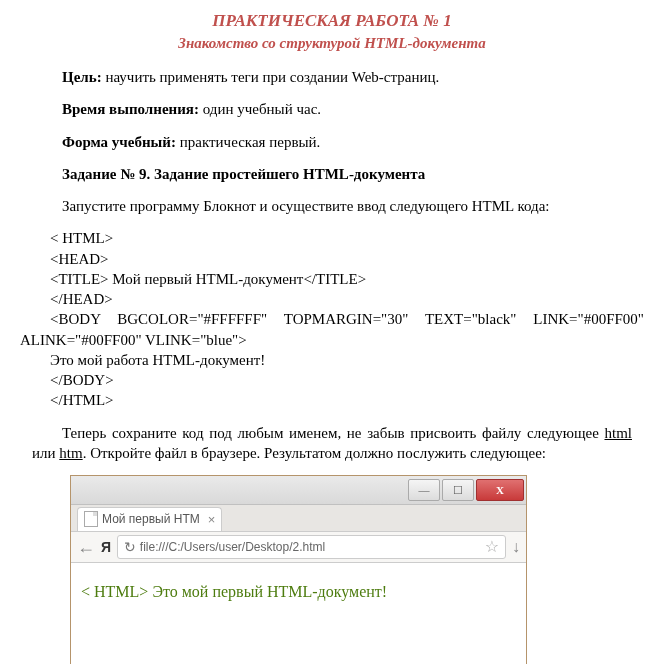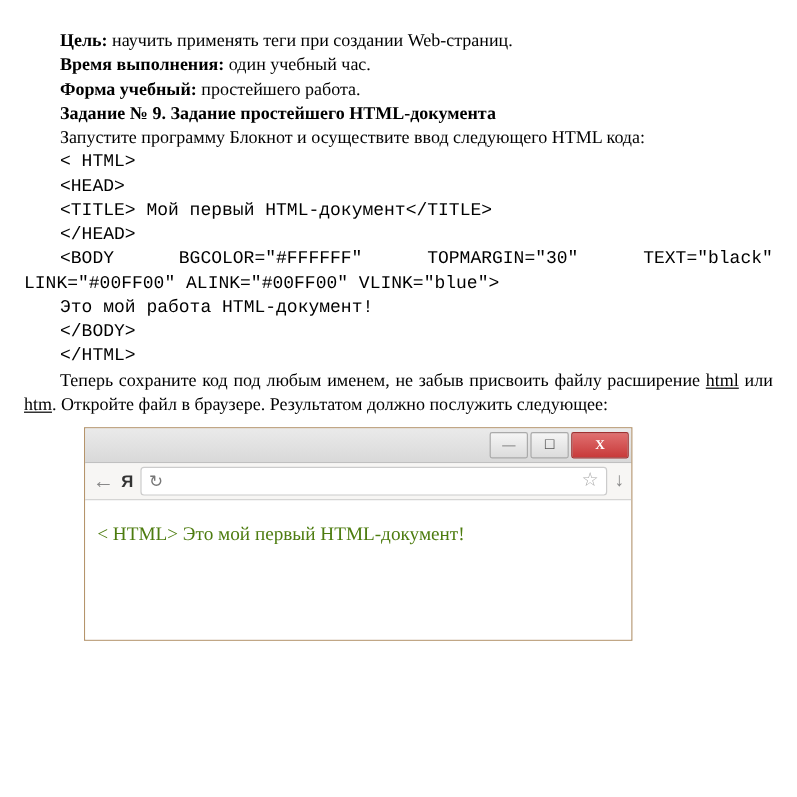--- a/index.html
+++ b/index.html
@@ -15,23 +15,23 @@
   }
   .title-block {
     text-align: center;
     color: #c0504d;
     font-weight: bold;
     font-style: italic;
     margin-bottom: 14px;
   }
   .title-main { font-size: 17px; }
   .title-sub { font-size: 15px; }
-  .para { text-indent: 2em; margin: 0; text-align: justify; }
+  .para { text-indent: 2em; margin: 12px; text-align: justify; }
   .bold { font-weight: bold; }
-  .code-line { text-indent: 2em; margin: 0; font-family: Liberation Mono, monospace; }
+  .code-line { text-indent: 2em; margin: 0; }
   .underline { text-decoration: underline; }
   .browser-frame {
     margin: 8px 0 0 50px;
     width: 455px;
     border: 1px solid #b5946b;
     background: #f0f0f0;
   }
   .win-titlebar {
     height: 28px;
     background: linear-gradient(to bottom, #eaeaea, #d9d9d9);
@@ -150,50 +150,60 @@
     padding: 18px 10px;
     font-family: 'Times New Roman', serif;
     font-size: 16px;
     color: #4d7c0f;
   }
 </style>
 </head>
 <body>
 
 <div class="title-block">
+  <div class="title-main">ПРАКТИЧЕСКАЯ РАБОТА № 1</div>
+  <div class="title-sub">Знакомство со структурой HTML-документа</div>
 </div>
 
 <p class="para"><span class="bold">Цель: </span><span>научить применять теги при создании Web-страниц.</span></p>
 <p class="para"><span class="bold">Время выполнения: </span><span>один учебный час.</span></p>
-<p class="para"><span class="bold">Форма учебный: </span><span>простейшего работа.</span></p>
+<p class="para"><span class="bold">Форма учебный: </span><span>практическая первый.</span></p>
 <p class="para bold">Задание № 9. Задание простейшего HTML-документа</p>
 <p class="para">Запустите программу Блокнот и осуществите ввод следующего HTML кода:</p>
 
 <p class="code-line">&lt; HTML&gt;</p>
 <p class="code-line">&lt;HEAD&gt;</p>
 <p class="code-line">&lt;TITLE&gt; Мой первый HTML-документ&lt;/TITLE&gt;</p>
 <p class="code-line">&lt;/HEAD&gt;</p>
 <p class="code-line" style="text-align:justify">&lt;BODY BGCOLOR="#FFFFFF" TOPMARGIN="30" TEXT="black" LINK="#00FF00" ALINK="#00FF00" VLINK="blue"&gt;</p>
 <p class="code-line">Это мой работа HTML-документ!</p>
 <p class="code-line">&lt;/BODY&gt;</p>
 <p class="code-line">&lt;/HTML&gt;</p>
 
-<p class="para" style="text-align:justify"><span>Теперь сохраните код под любым именем, не забыв присвоить файлу расширение </span><span class="underline">html</span><span> или </span><span class="underline">htm</span><span>. Откройте файл в браузере. Результатом должно послужить следующее:</span></p>
+<p class="para" style="text-align:justify"><span>Теперь сохраните код под любым именем, не забыв присвоить файлу следующее </span><span class="underline">html</span><span> или </span><span class="underline">htm</span><span>. Откройте файл в браузере. Результатом должно послужить следующее:</span></p>
 
 <div class="browser-frame">
   <div class="win-titlebar">
     <div class="win-btn">—</div>
     <div class="win-btn">☐</div>
     <div class="win-btn close">X</div>
   </div>
+  <div class="tab-row">
+    <div class="tab">
+      <span class="tab-icon"></span>
+      <span>Мой первый HTM</span>
+      <span class="tab-close">×</span>
+    </div>
+  </div>
   <div class="addr-row">
     <span class="nav-arrow">←</span>
     <span class="ya">Я</span>
     <div class="addr-input">
       <span class="addr-refresh">↻</span>
+      <span>file:///C:/Users/user/Desktop/2.html</span>
       <span style="flex:1"></span>
       <span class="addr-star">☆</span>
     </div>
     <span class="dl-icon">↓</span>
   </div>
   <div class="content-area">
     <span>&lt; HTML&gt; Это мой первый HTML-документ!</span>
   </div>
 </div>
 

